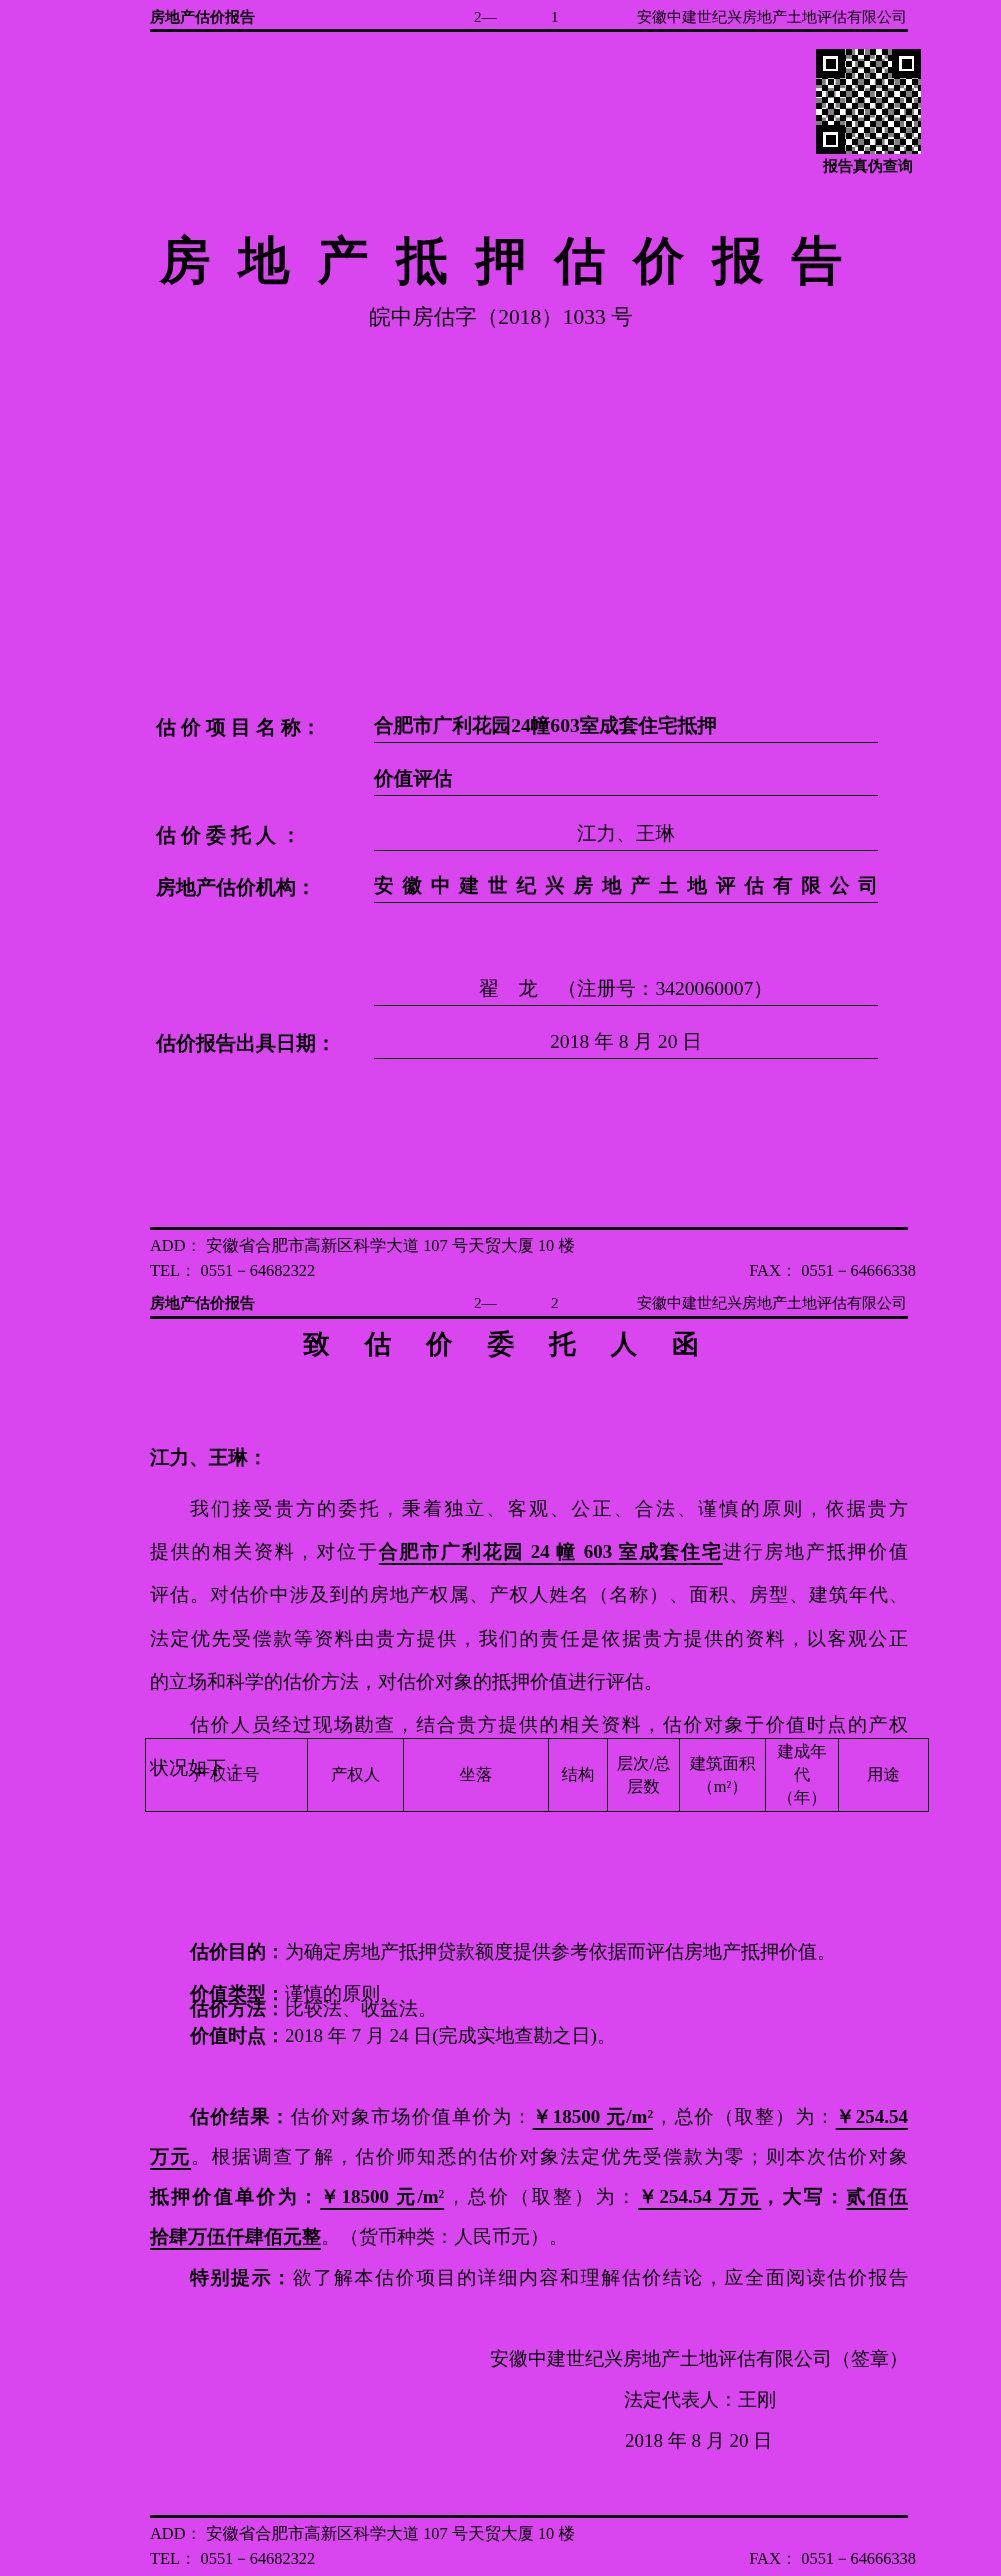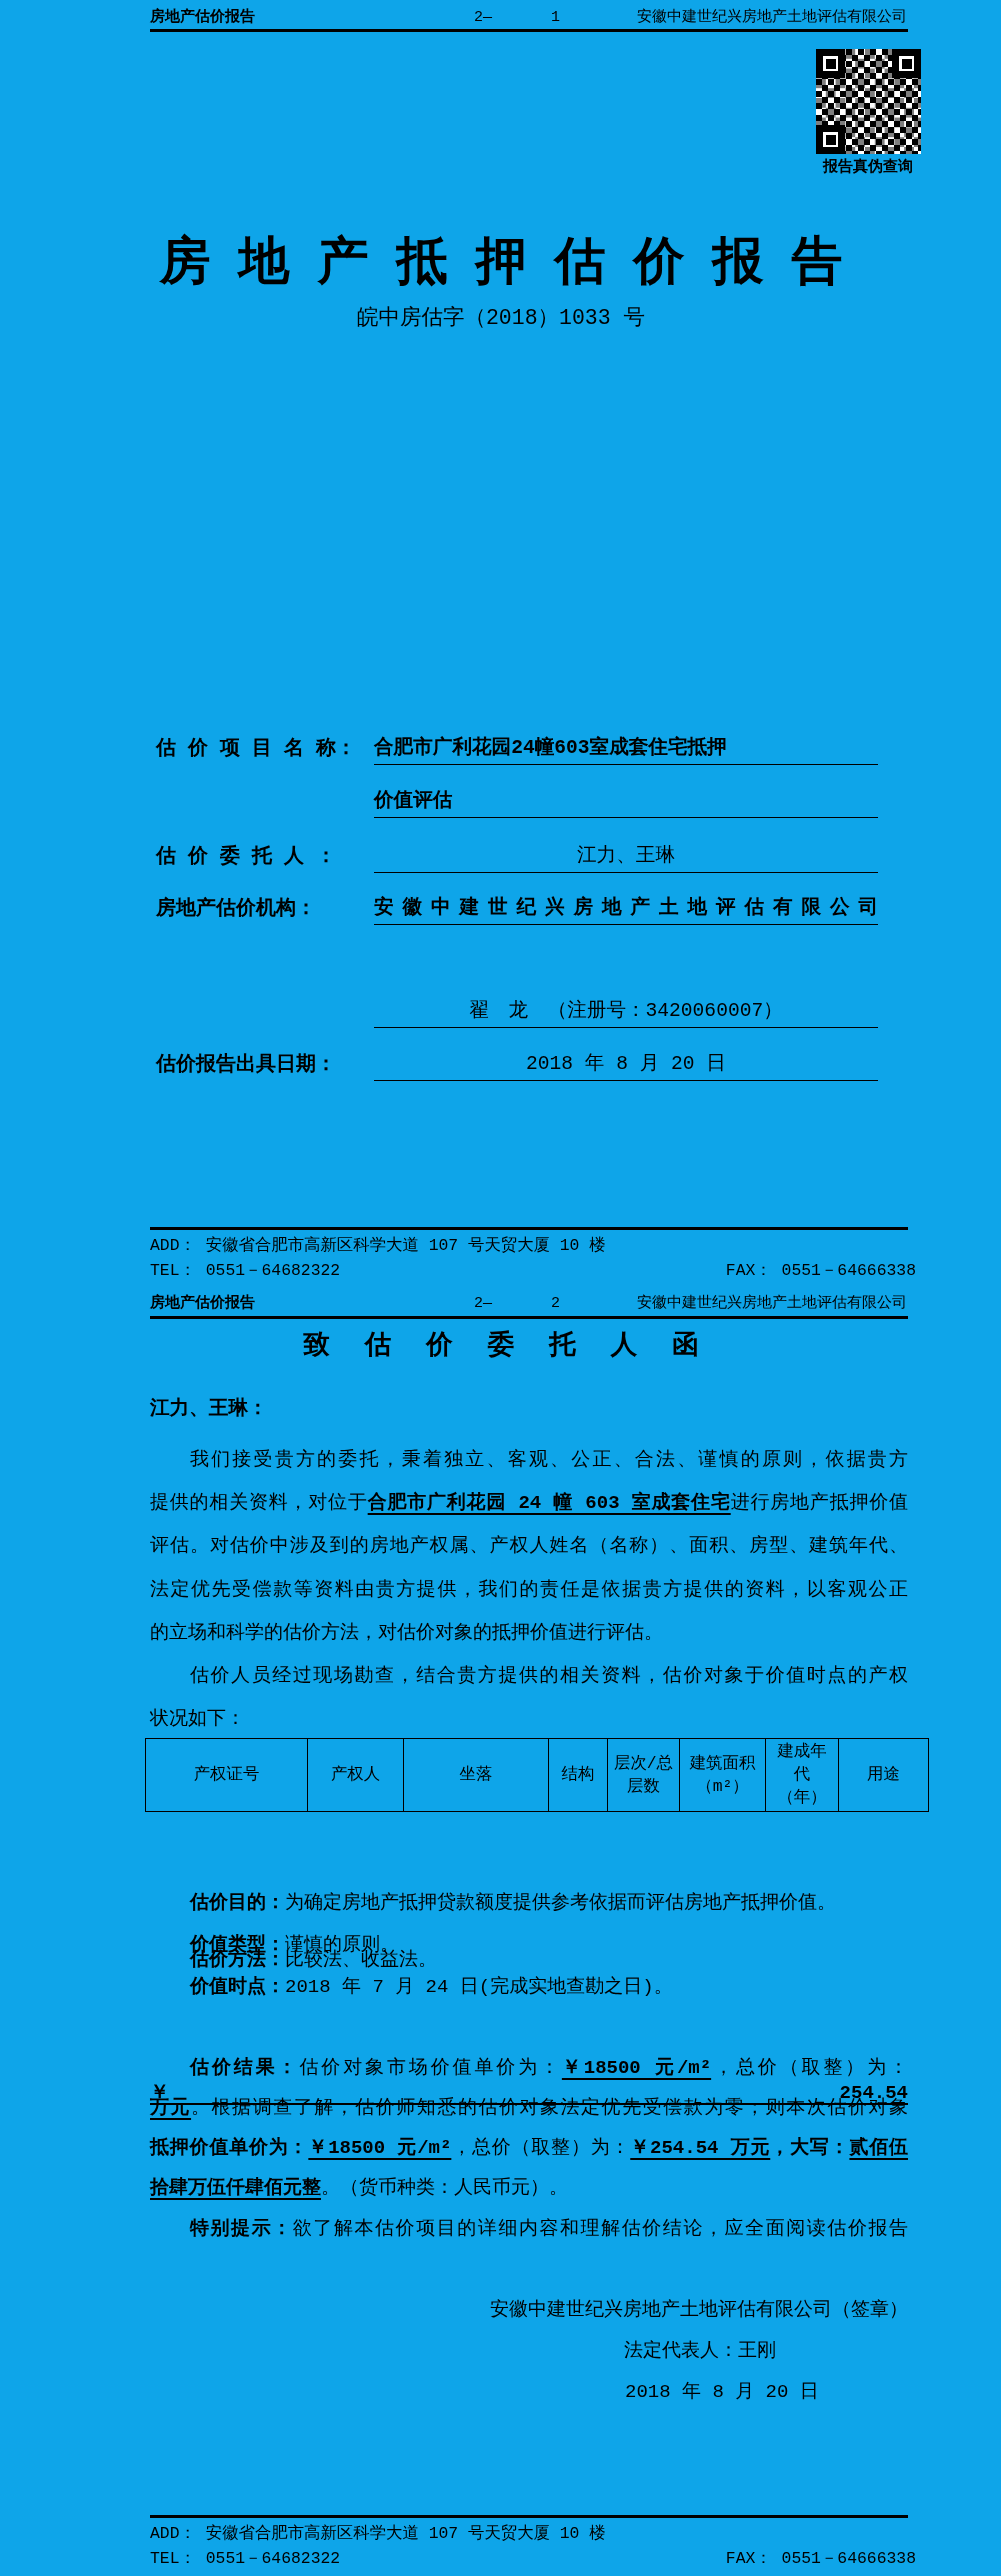--- a/index.html
+++ b/index.html
@@ -1,19 +1,19 @@
 <!DOCTYPE html>
 <html style="font-size:10px"><head>
 <meta charset="utf-8">
 <style>
   html,body{margin:0;padding:0;background:#9a9a9a;}
   .page{
     position:relative;width:1002px;height:2576px;margin:0 auto;
-    background:#0ea5e9;color:#000;
-    font-family:Liberation Mono, monospace;
+    background:#d946ef;color:#000;
+    font-family:Liberation Serif, serif;
     overflow:hidden;
   }
   
   .hdr{position:absolute;font-size:15px;white-space:nowrap;line-height:19px;}
   .hdr-left{font-weight:bold;}
   .rule{position:absolute;left:150px;width:758px;height:2.5px;background:#000;}
   
   .qr{position:absolute;left:816px;top:49px;width:105px;height:105px;background:
       repeating-conic-gradient(#000 0% 25%, #fff 0% 50%);
       background-size:12px 12px;}
@@ -24,30 +24,30 @@
   .qr-finder .qr-dot{width:10px;height:10px;margin:2.5px auto;background:#000;}
   .qr-tl{left:0;top:0;} .qr-tr{right:0;top:0;} .qr-bl{left:0;bottom:0;}
   .qr-caption{position:absolute;left:803px;top:157px;width:130px;text-align:center;
       font-size:15px;font-weight:bold;}
   
   .title{position:absolute;left:0;top:193px;width:100%;box-sizing:border-box;
       text-align:center;font-size:51px;font-weight:bold;letter-spacing:28px;padding-left:28px;
       white-space:nowrap;}
   .subtitle{position:absolute;left:0;top:302px;width:100%;text-align:center;font-size:21.5px;}
   
-  .inforow{position:absolute;left:156px;width:722px;height:33px;display:flex;align-items:flex-end;margin-top:22px;}
+  .inforow{position:absolute;left:156px;width:722px;height:33px;display:flex;align-items:flex-end;}
   .ilabel{width:218px;font-weight:bold;font-size:20px;white-space:nowrap;line-height:32px;}
   .ivalue{flex:1;border-bottom:1.9px solid #000;font-size:19.6px;line-height:32px;text-align:center;white-space:nowrap;}
   .v-left{text-align:left;}
   .v-bold{font-weight:bold;}
   .v-fill{text-align:justify;text-align-last:justify;white-space:normal;}
   
   .ltitle{position:absolute;left:0;top:1326px;width:100%;box-sizing:border-box;text-align:center;
       font-size:26.5px;font-weight:bold;letter-spacing:35px;padding-left:35px;white-space:nowrap;}
-  .ln{position:absolute;left:150px;width:758px;font-size:19px;line-height:25px;}
+  .ln{position:absolute;left:150px;width:758px;font-size:19px;line-height:25px;margin-top:48px;}
   .just{text-align:justify;text-align-last:justify;}
   .ind{text-indent:40px;}
   .b{font-weight:bold;}
   .u{font-weight:bold;text-decoration:underline;text-decoration-thickness:1.9px;text-underline-offset:5px;}
   .salut{font-size:19.6px;font-weight:bold;}
   .sig-right{text-align:right;}
   
   .vtable{position:absolute;left:145px;top:1738px;width:784px;border-collapse:collapse;
       table-layout:fixed;font-size:16.4px;border:1.9px solid #000;}
   .vtable th,.vtable td{border:1.3px solid #000;text-align:center;vertical-align:middle;

